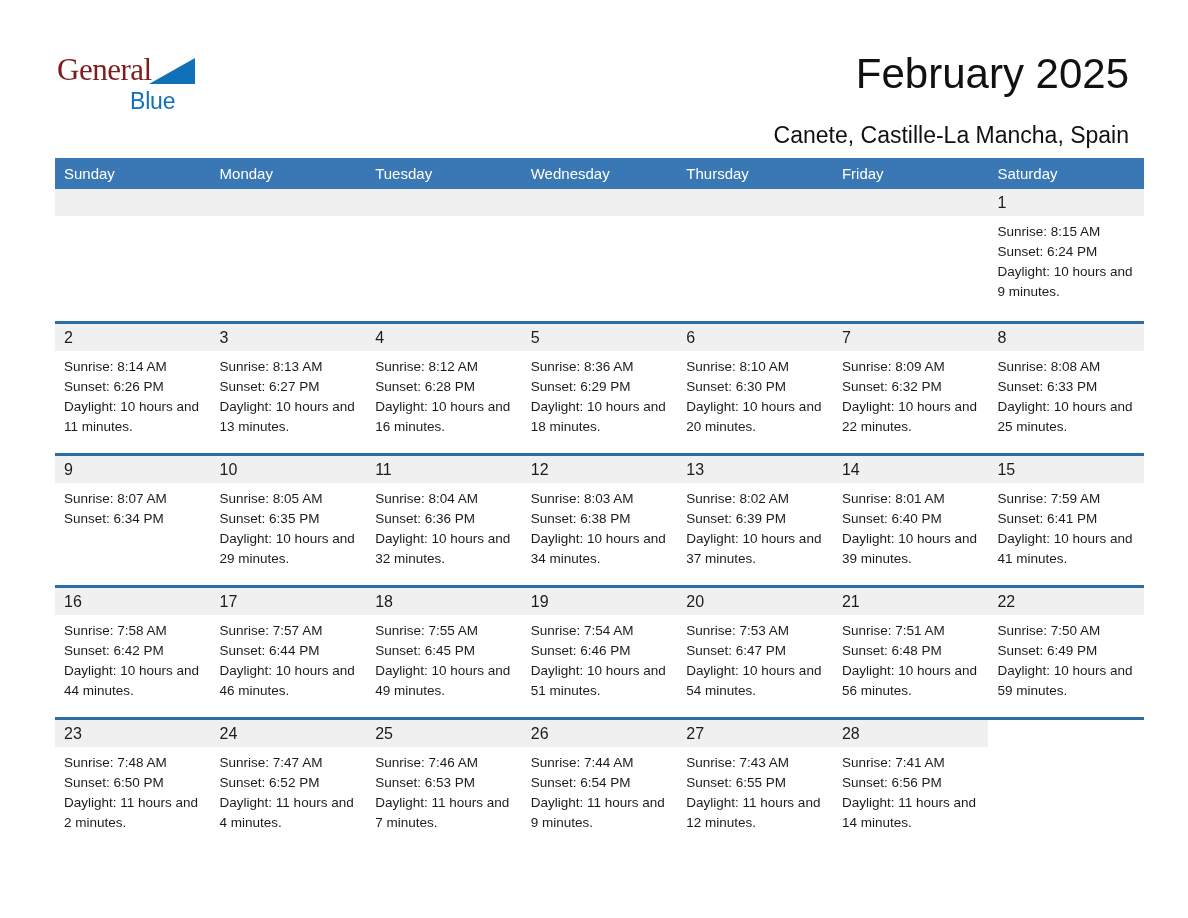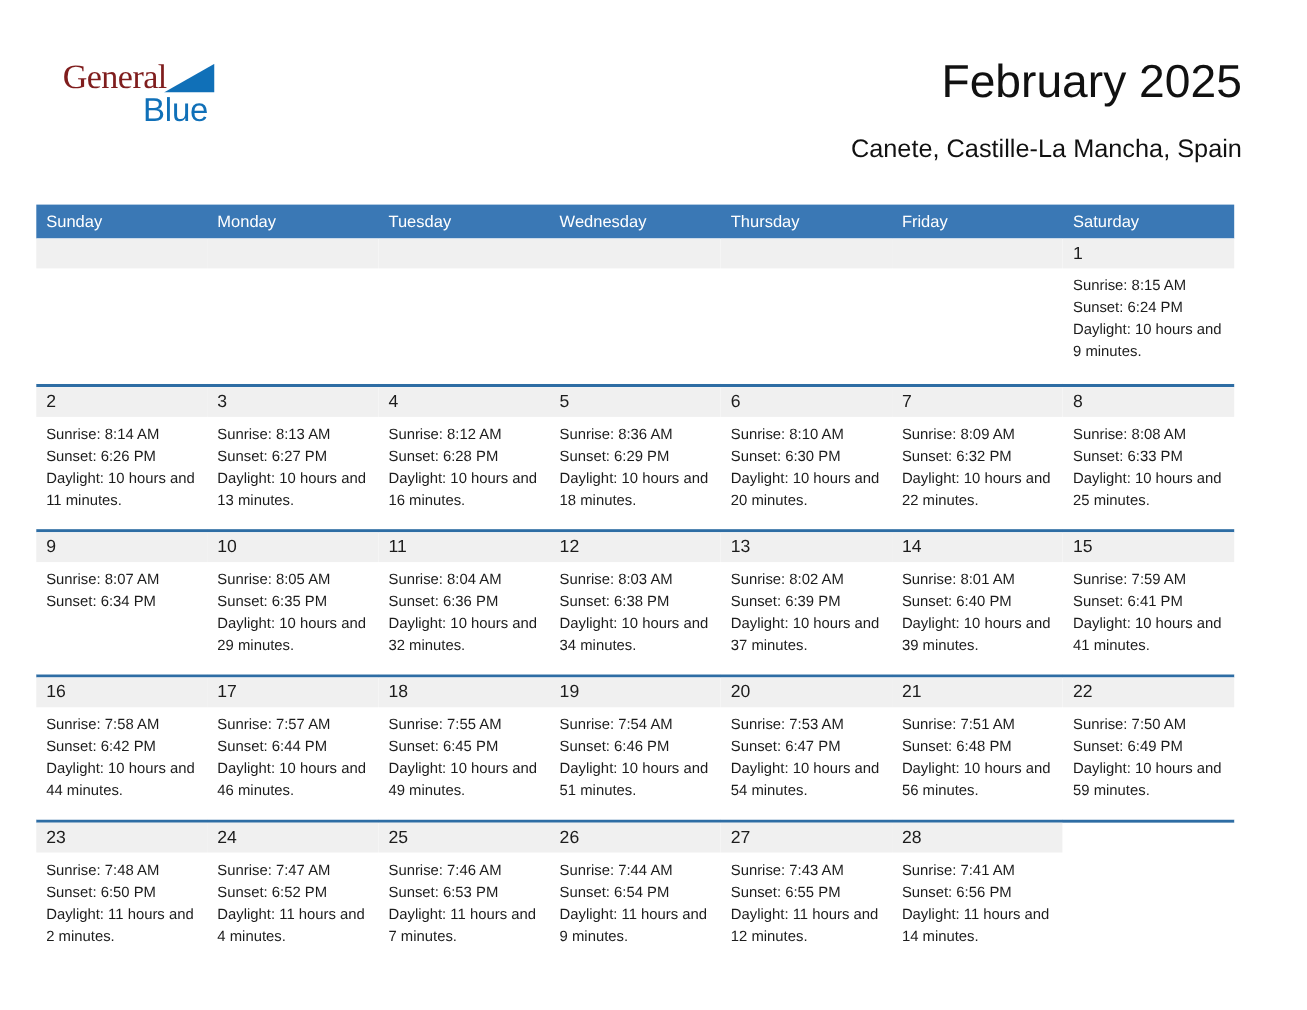--- a/index.html
+++ b/index.html
@@ -54,21 +54,21 @@
     display: inline-block;
     vertical-align: top;
     margin-left: -3px;
     margin-top: 6px;
   }
   .brand-row2 {
     margin-top: -4px;
     margin-left: 73px;
   }
   .brand-blue {
-    font-size: 30px;
+    font-size: 23px;
     letter-spacing: -0.2px;
     color: #1070b8;
     line-height: 34px;
   }
 
   .title-block {
     position: absolute;
     right: 59px;
     top: 48px;
     text-align: right;
@@ -86,24 +86,23 @@
     font-size: 23px;
     font-weight: normal;
     color: #111111;
     line-height: 28px;
     white-space: nowrap;
   }
 
   
   .calendar {
     position: absolute;
-    left: 33px;
+    left: 55px;
     top: 158px;
     width: 1089px;
-    margin-top: 28px;
   }
   .dow-row {
     display: flex;
     background: #3a78b5;
     height: 31px;
   }
   .dow-cell {
     flex: 1 1 0;
     color: #ffffff;
     font-size: 15px;

